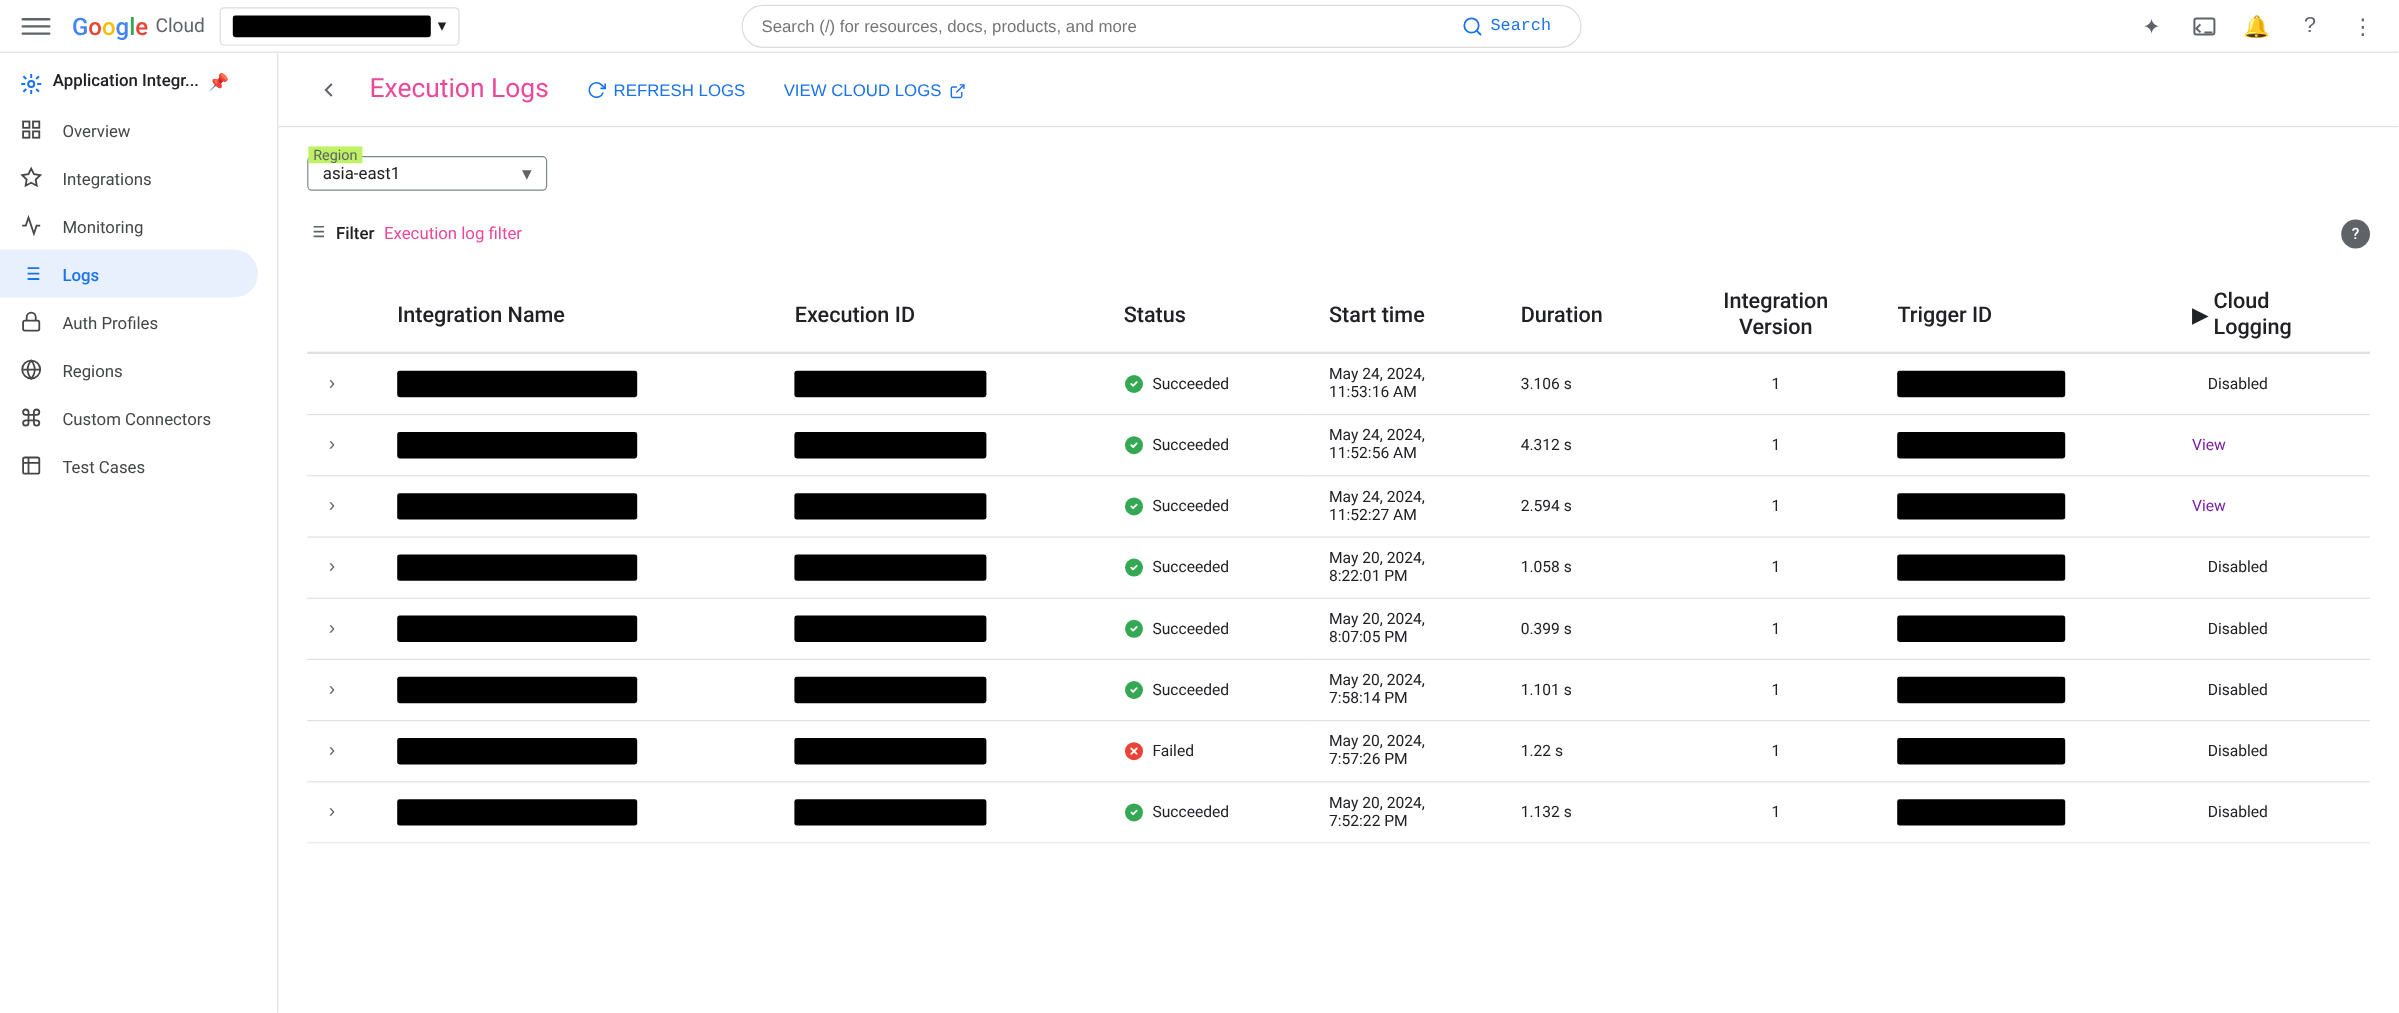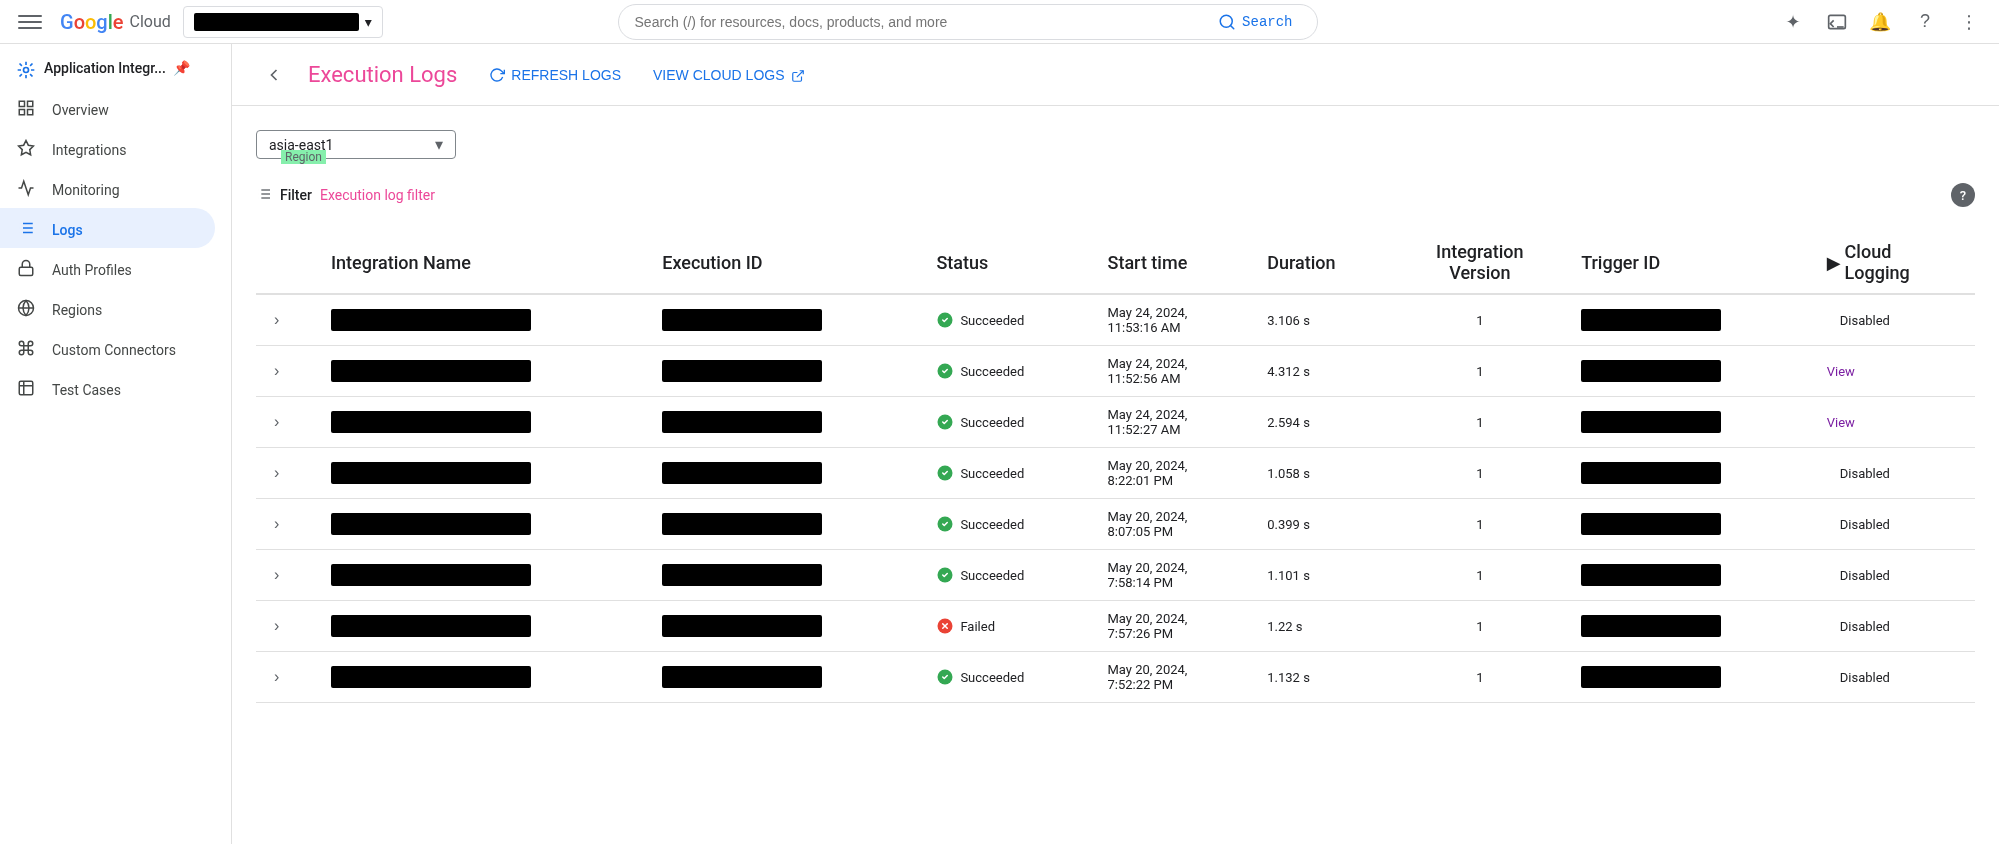--- a/index.html
+++ b/index.html
@@ -44,21 +44,21 @@
     .page-title { font-size: 22px; font-weight: 400; color: #ec4899; }
     .header-actions { display: flex; align-items: center; gap: 16px; margin-left: 8px; }
     .refresh-btn { display: flex; align-items: center; gap: 6px; color: #1a73e8; font-size: 14px; font-weight: 500; cursor: pointer; background: none; border: none; padding: 6px 8px; border-radius: 4px; }
     .view-cloud-btn { display: flex; align-items: flex-end; gap: 6px; color: #1a73e8; font-size: 14px; font-weight: 500; cursor: pointer; background: none; border: none; padding: 6px 8px; border-radius: 4px; }
 
     
     .content { flex: 1; overflow-y: auto; padding: 24px; }
 
     
     .region-field { position: relative; border: 1px solid #80868b; border-radius: 4px; padding: 4px 12px; width: 200px; display: flex; align-items: center; }
-    .region-label { position: absolute; top: -9px; left: 24px; background: #86efac; padding: 0 4px; font-size: 12px; color: #5f6368; margin-top: 28px; }
+    .region-label { position: absolute; top: -9px; left: 0; background: #bef264; padding: 0 4px; font-size: 12px; color: #5f6368; }
     .region-value { font-size: 14px; color: #202124; flex: 1; }
     .region-arrow { color: #5f6368; font-size: 16px; }
 
     
     .filter-bar { display: flex; align-items: center; gap: 8px; margin: 16px 0; padding: 8px 0; }
     .filter-icon { color: #5f6368; font-size: 14px; }
     .filter-text { font-size: 14px; color: #202124; font-weight: 500; }
     .filter-placeholder { font-size: 14px; color: #ec4899; }
     .help-icon { margin-left: auto; width: 24px; height: 24px; display: flex; align-items: center; justify-content: center; border-radius: 50%; background: #5f6368; color: #fff; font-size: 13px; font-weight: 500; cursor: pointer; }
 

